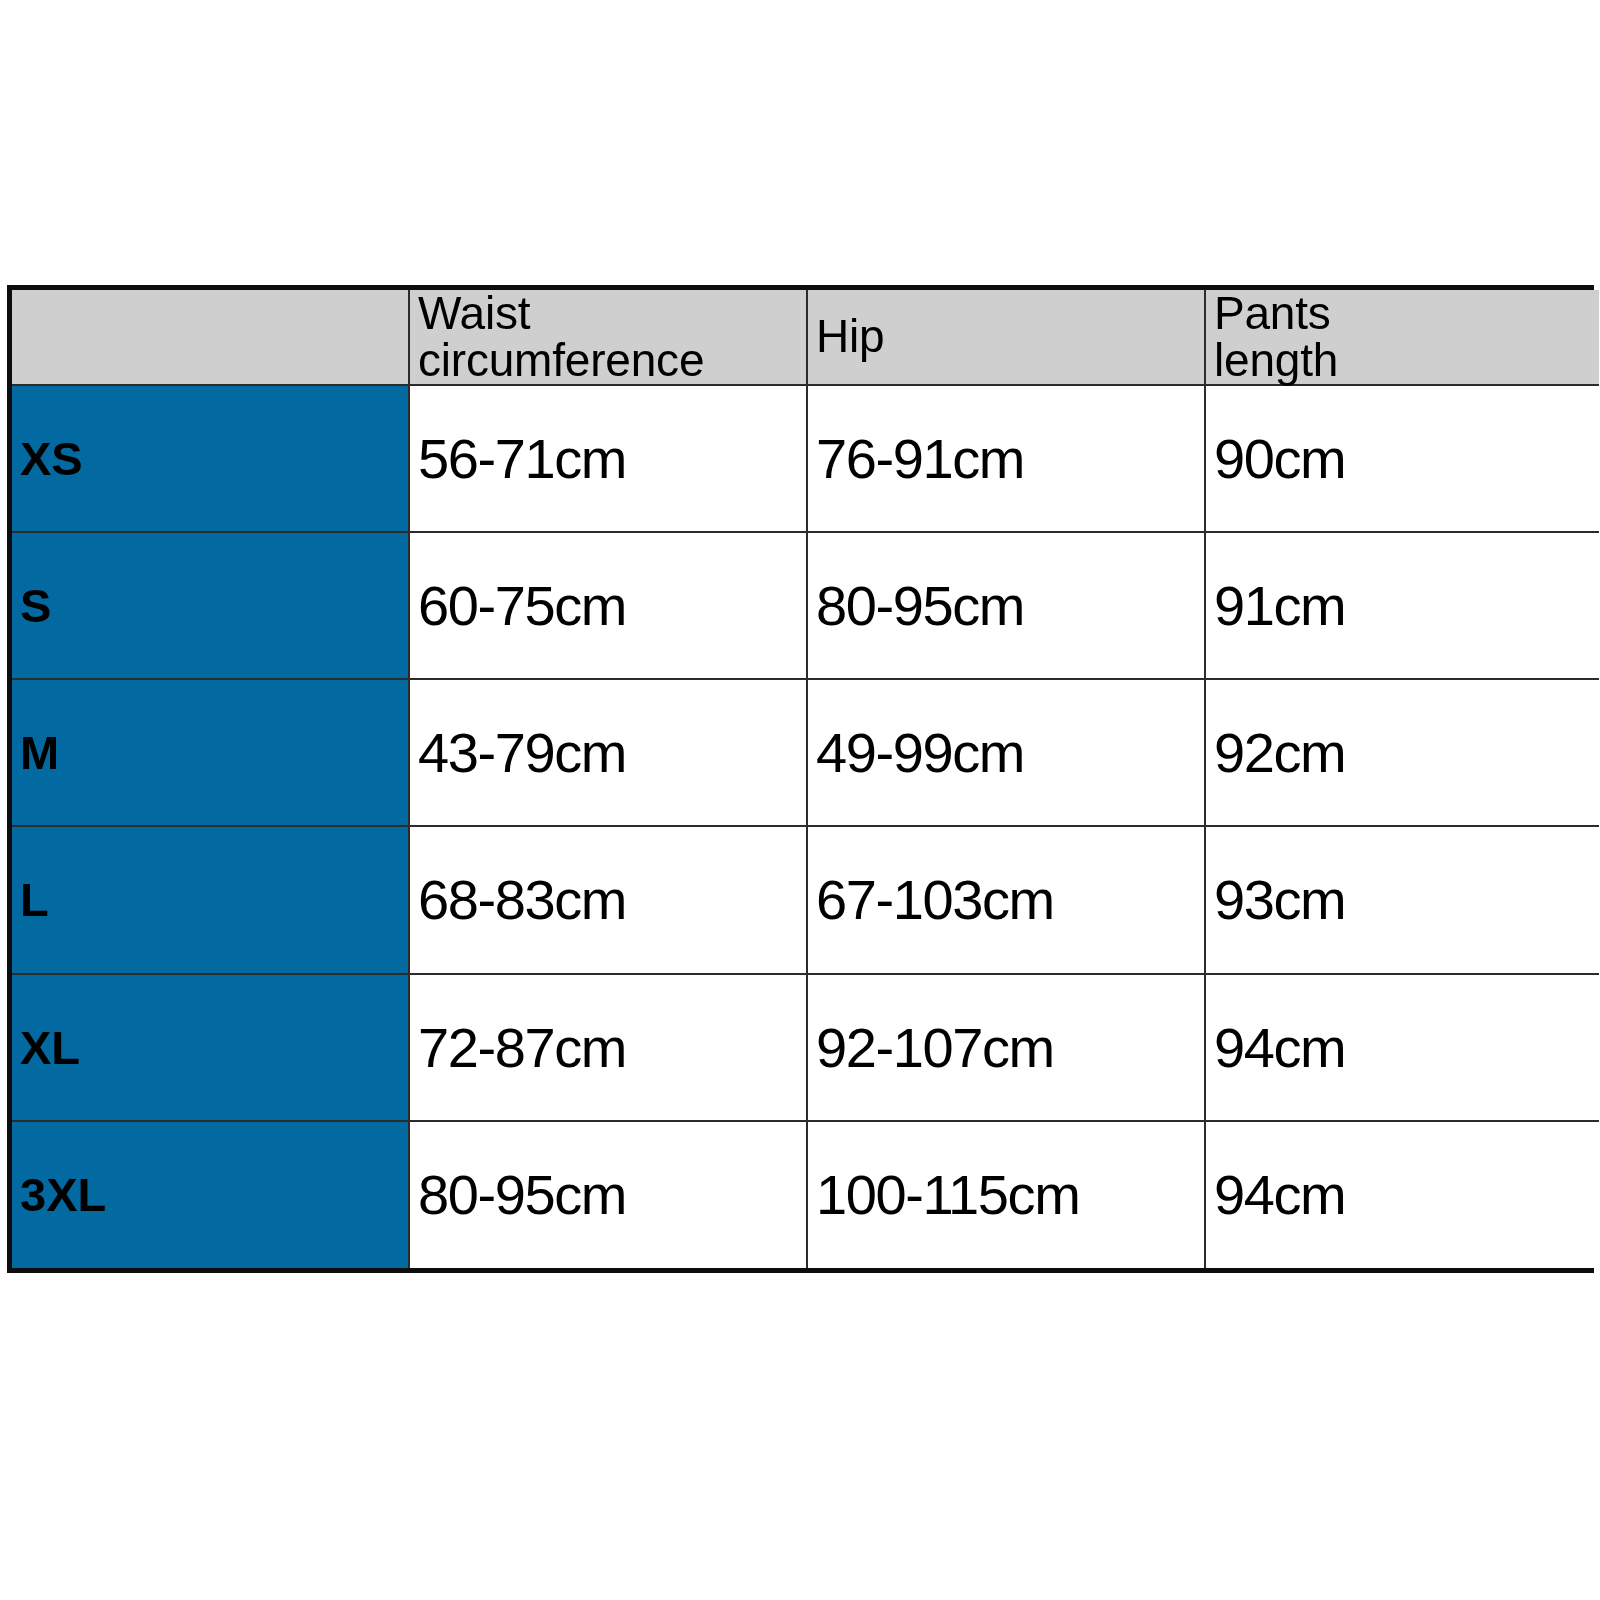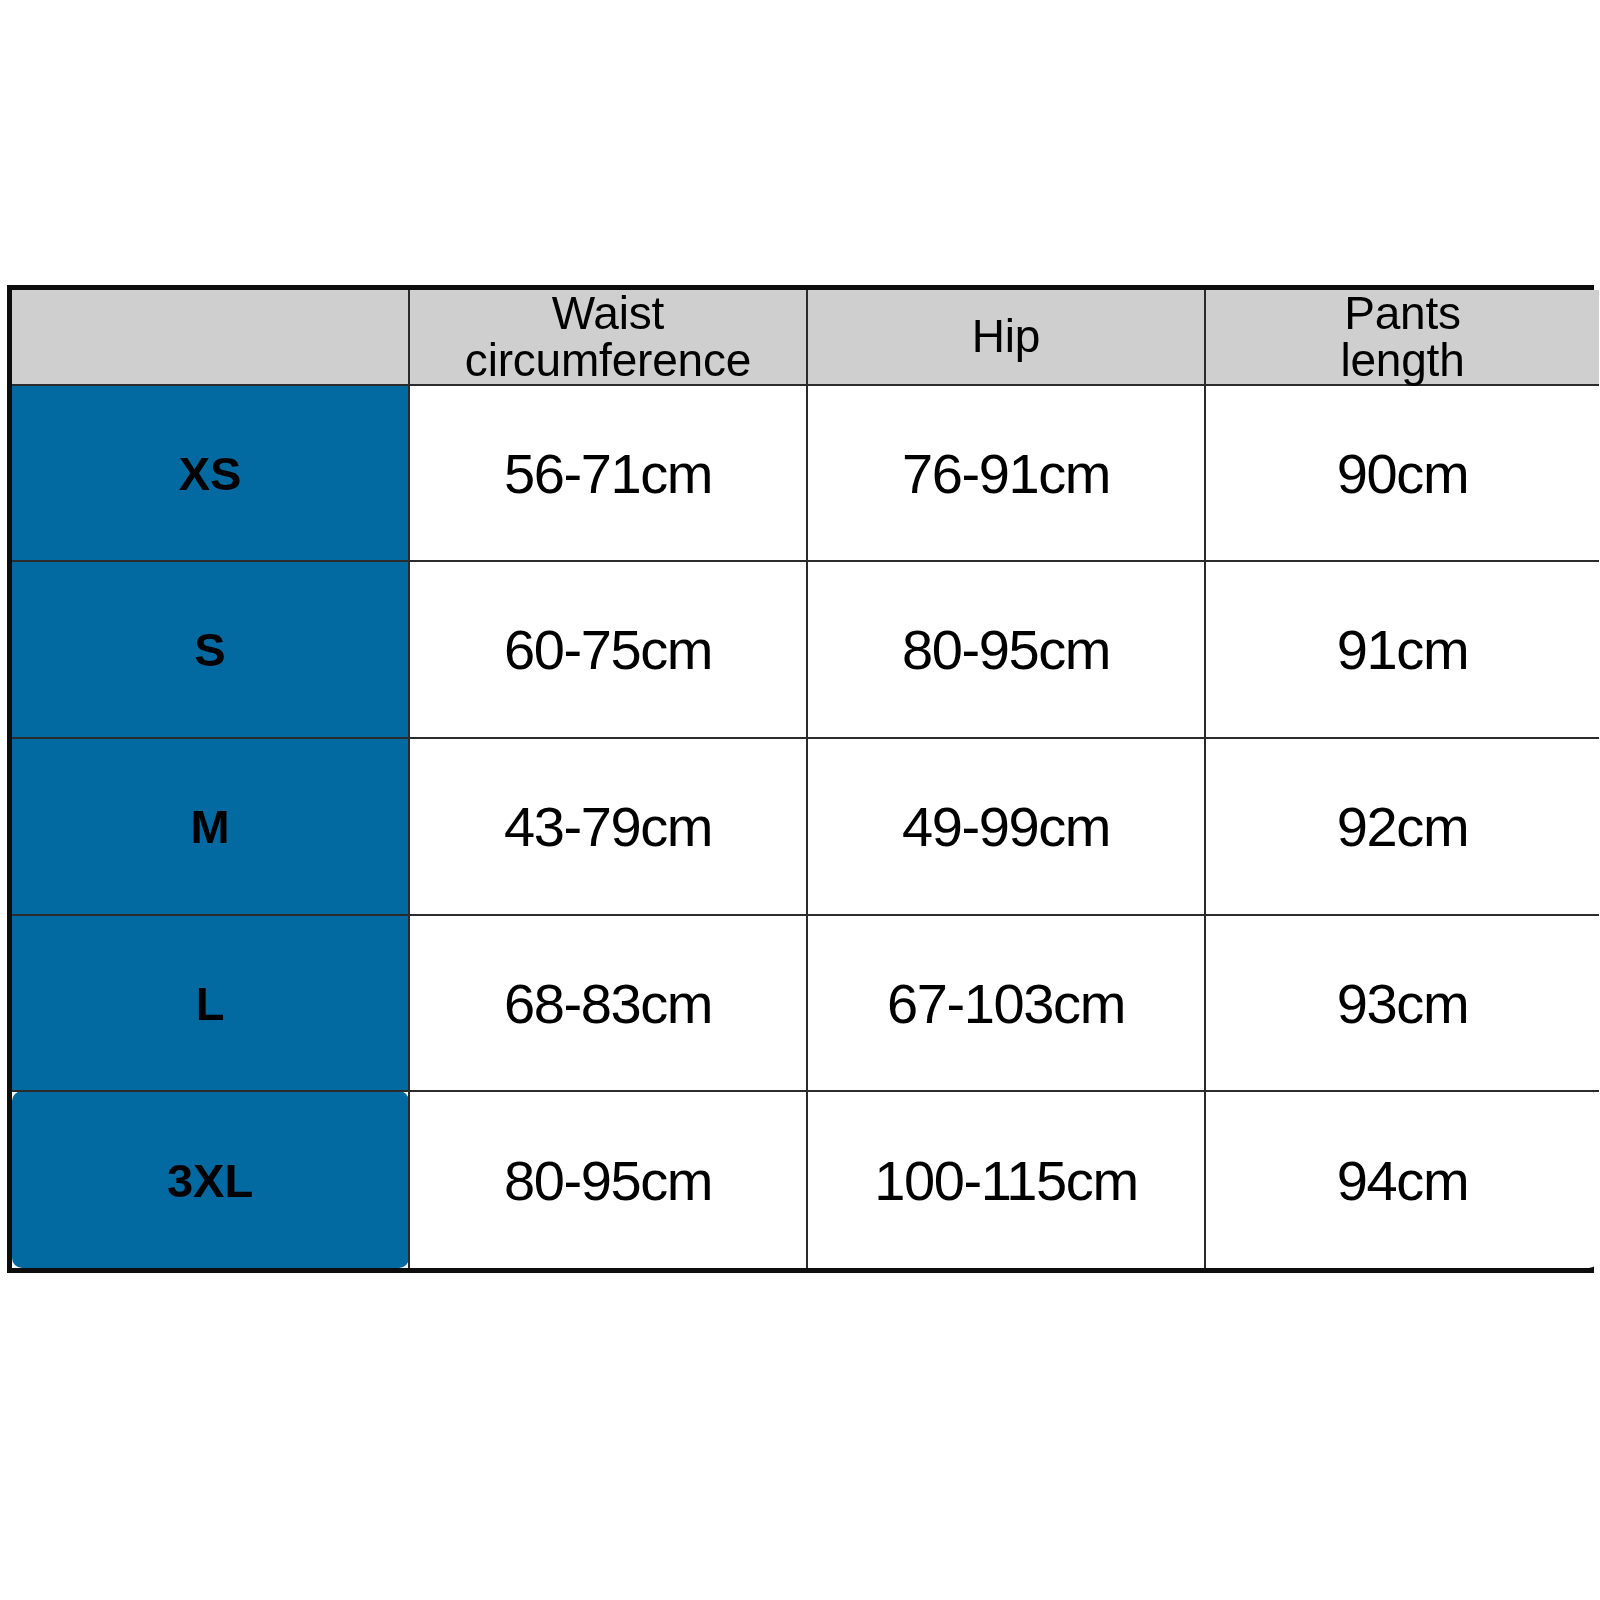--- a/index.html
+++ b/index.html
@@ -37,29 +37,29 @@
   table.size-table {
     width: 100%;
     height: 100%;
     border-collapse: collapse;
     table-layout: fixed;
   }
 
   table.size-table td,
   table.size-table th {
     border: 2px solid #2b2b2b;
-    padding: 0 0;
-    text-align: center;
+    padding: 0 8px;
+    text-align: left;
     vertical-align: middle;
     color: #000000;
     box-sizing: border-box;
   }
   
   table.size-table tr:first-child th { border-top: none; }
-  table.size-table tr:last-child td { border-bottom: none; border-radius: 10px; }
+  table.size-table tr:last-child td { border-bottom: none; }
   table.size-table tr th:first-child,
   table.size-table tr td:first-child { border-left: none; }
   table.size-table tr th:last-child,
   table.size-table tr td:last-child { border-right: none; }
 
   
   .col-size    { width: 397px; }
   .col-waist   { width: 398px; }
   .col-hip     { width: 398px; }
   .col-length  { width: 394px; }
@@ -143,20 +143,26 @@
           <td>49-99cm</td>
           <td>92cm</td>
         </tr>
         <tr>
           <td class="size-cell">L</td>
           <td>68-83cm</td>
           <td>67-103cm</td>
           <td>93cm</td>
         </tr>
         <tr>
+          <td class="size-cell">XL</td>
+          <td>72-87cm</td>
+          <td>92-107cm</td>
+          <td>94cm</td>
+        </tr>
+        <tr>
           <td class="size-cell">3XL</td>
           <td>80-95cm</td>
           <td>100-115cm</td>
           <td>94cm</td>
         </tr>
       </tbody>
 
     </table>
   </div>
 

